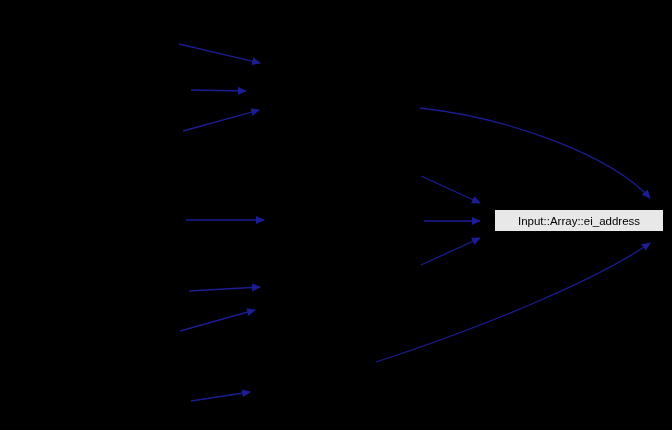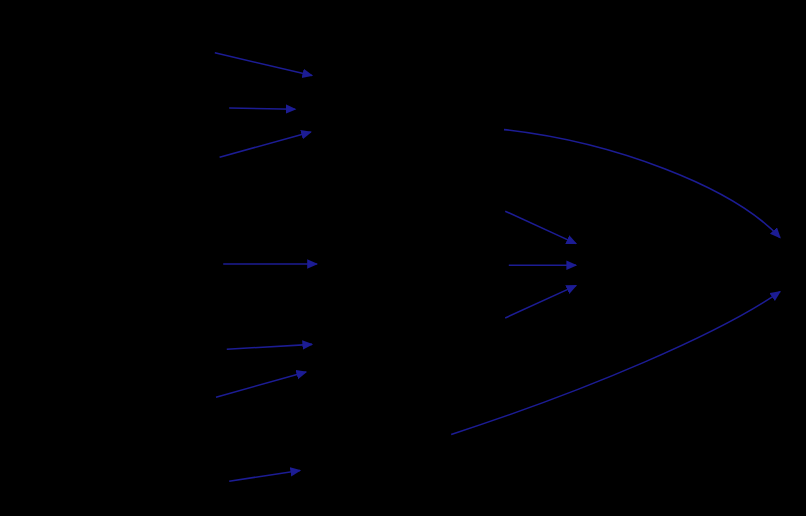--- a/index.html
+++ b/index.html
@@ -70,13 +70,14 @@
     <path class="edge" marker-end="url(#arrow)" d="M180,331 L255,310"></path>
     <path class="edge" marker-end="url(#arrow)" d="M191,401 L250,392"></path>
 
     <path class="edge" marker-end="url(#arrow)" d="M420,108 C510,118 610,155 650,198"></path>
     <path class="edge" marker-end="url(#arrow)" d="M421,176 L480,203"></path>
     <path class="edge" marker-end="url(#arrow)" d="M424,221 L480,221"></path>
     <path class="edge" marker-end="url(#arrow)" d="M421,265 L480,238"></path>
     <path class="edge" marker-end="url(#arrow)" d="M376,362 C490,325 600,278 650,243"></path>
   </svg>
 
+  <div class="node">Input::Array::ei_address</div>
 </div>
 
 </body></html>

